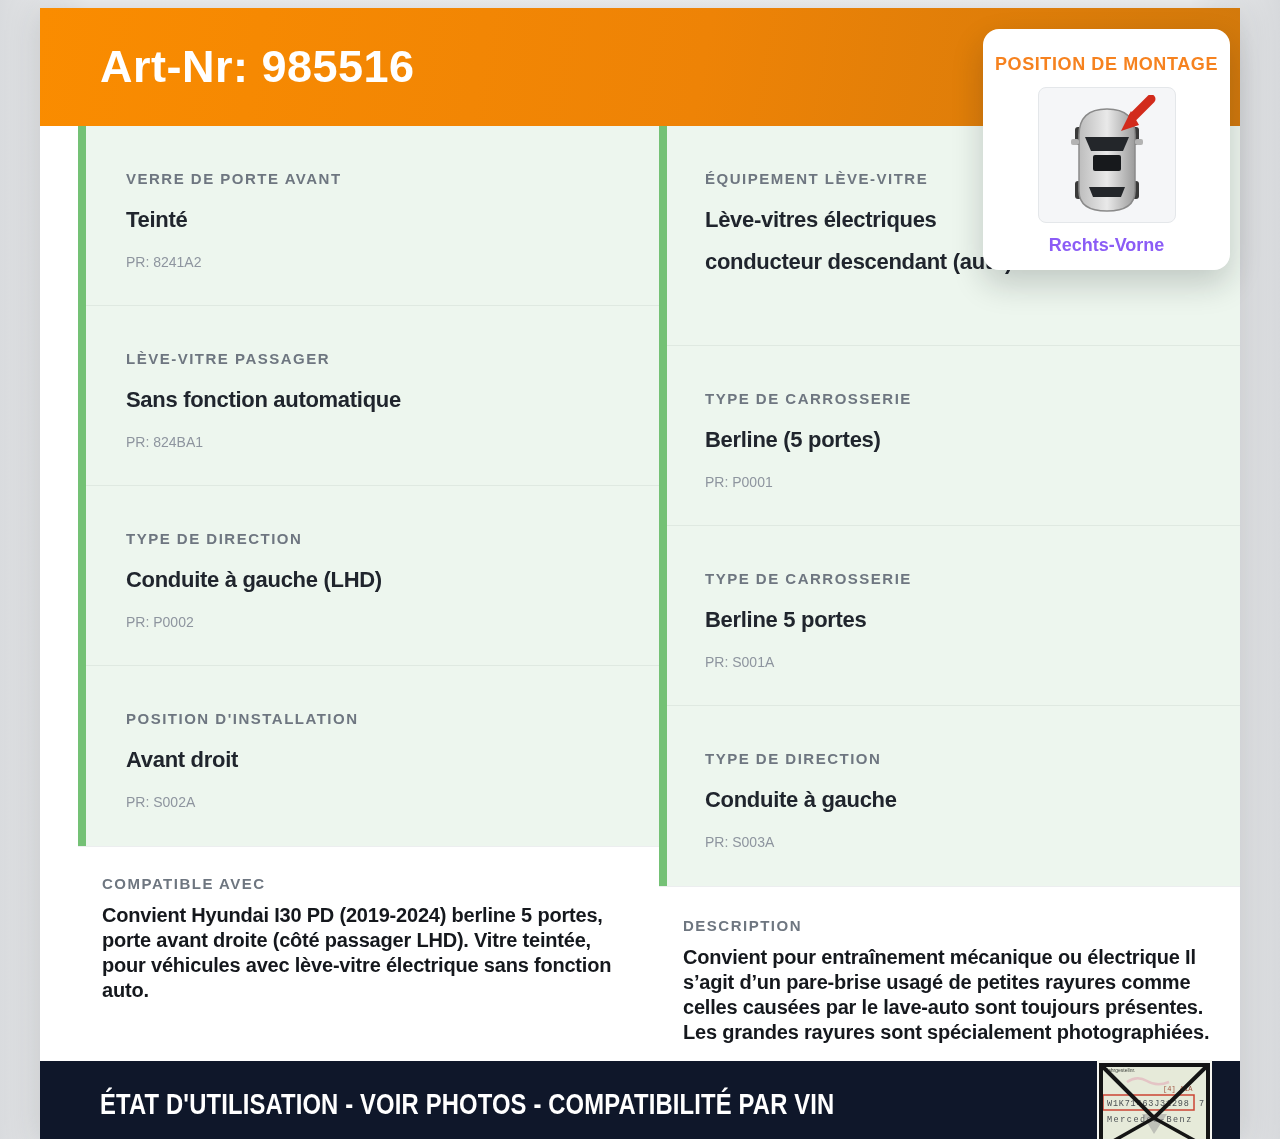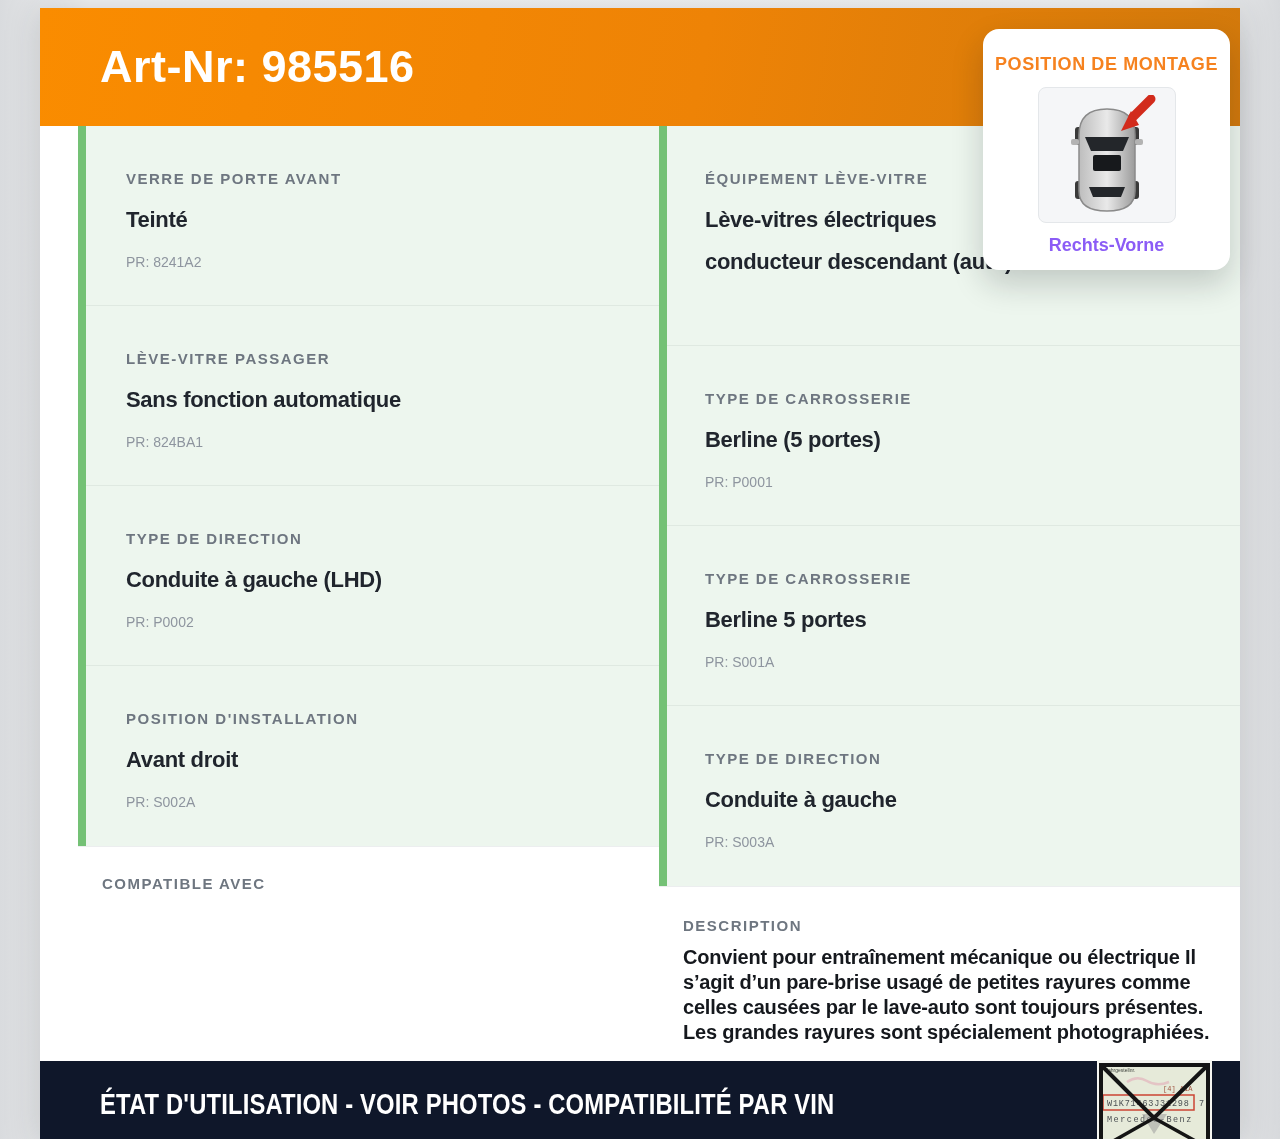--- a/index.html
+++ b/index.html
@@ -77,20 +77,21 @@
           <div class="sec-pr">PR: P0002</div>
         </div>
         <div class="sec last">
           <div class="sec-label">POSITION D'INSTALLATION</div>
           <div class="sec-value">Avant droit</div>
           <div class="sec-pr">PR: S002A</div>
         </div>
       </div>
       <div class="white-block">
         <div class="sec-label">COMPATIBLE AVEC</div>
+        <div class="white-text">Convient Hyundai I30 PD (2019-2024) berline 5 portes, porte avant droite (côté passager LHD). Vitre teintée, pour véhicules avec lève-vitre électrique sans fonction auto.</div>
       </div>
     </div>
 
     <div class="col col-right">
       <div class="green">
         <div class="sec tall">
           <div class="sec-label">ÉQUIPEMENT LÈVE-VITRE</div>
           <div class="sec-value">Lève-vitres électriques
 conducteur descendant (auto)</div>
         </div>

